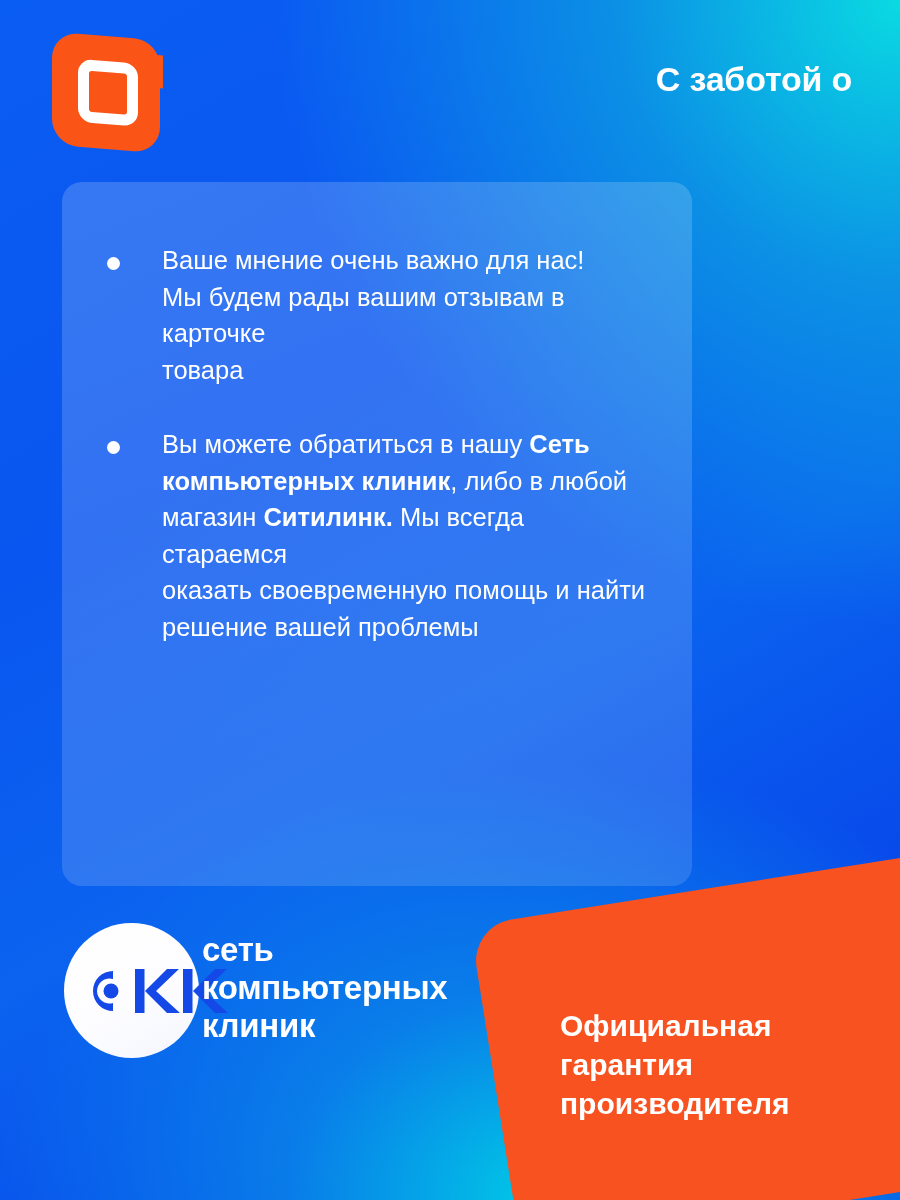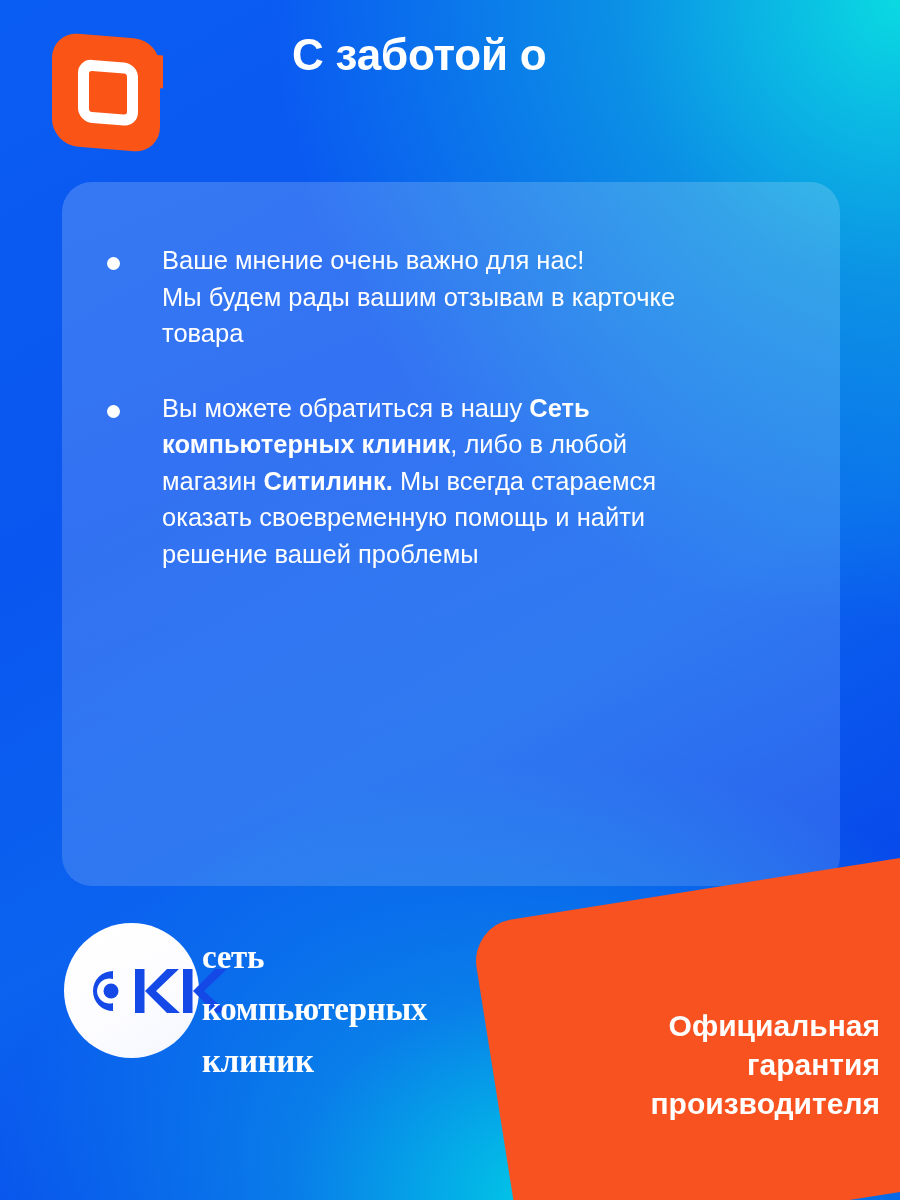--- a/index.html
+++ b/index.html
@@ -56,39 +56,39 @@
     right: -3px;
     top: 15px;
     width: 22px;
     height: 33px;
     background: #fa5516;
   }
 
   .headline {
     position: absolute;
     right: 48px;
-    top: 28px;
+    top: 52px;
     width: 560px;
-    text-align: left;
-    color: #ffffff;
-    font-size: 44px;
+    text-align: right;
+    color: #ffffff;
+    font-size: 34px;
     line-height: 54px;
     font-weight: bold;
     letter-spacing: -0.2px;
   }
   .headline .hl-line { display: block; }
 
   
   .info-card {
     position: absolute;
     left: 62px;
     top: 182px;
-    width: 778px;
+    width: 630px;
     height: 704px;
-    border-radius: 30px;
+    border-radius: 20px;
     background: linear-gradient(160deg, rgba(255,255,255,0.18) 0%, rgba(255,255,255,0.16) 48%, rgba(255,255,255,0.13) 100%);
   }
 
   .bullet-list {
     position: absolute;
     left: 45px;
     top: 60px;
     right: 36px;
   }
   .bullet-item {
@@ -133,21 +133,20 @@
   .banner-text {
     position: absolute;
     left: 560px;
     top: 120px;
     width: 320px;
     color: #ffffff;
     font-size: 30px;
     line-height: 39px;
     font-weight: bold;
     white-space: pre-line;
-    text-align: right;
   }
 
   .skk-logo {
     position: absolute;
     left: 64px;
     top: 37px;
     width: 135px;
     height: 135px;
   }
   .skk-circle {
@@ -165,25 +164,24 @@
     width: 150px;
     height: 56px;
   }
 
   .skk-wordmark {
     position: absolute;
     left: 202px;
     top: 45px;
     color: #ffffff;
     font-size: 33px;
-    line-height: 52px;
+    line-height: 38px;
     font-weight: bold;
     letter-spacing: -0.3px;
     white-space: pre-line;
-    font-family: Liberation Serif, serif;
   }
 </style>
 </head>
 <body>
 
 <div id="poster">
 
   <div class="header">
 
     <div class="brand-logo">

